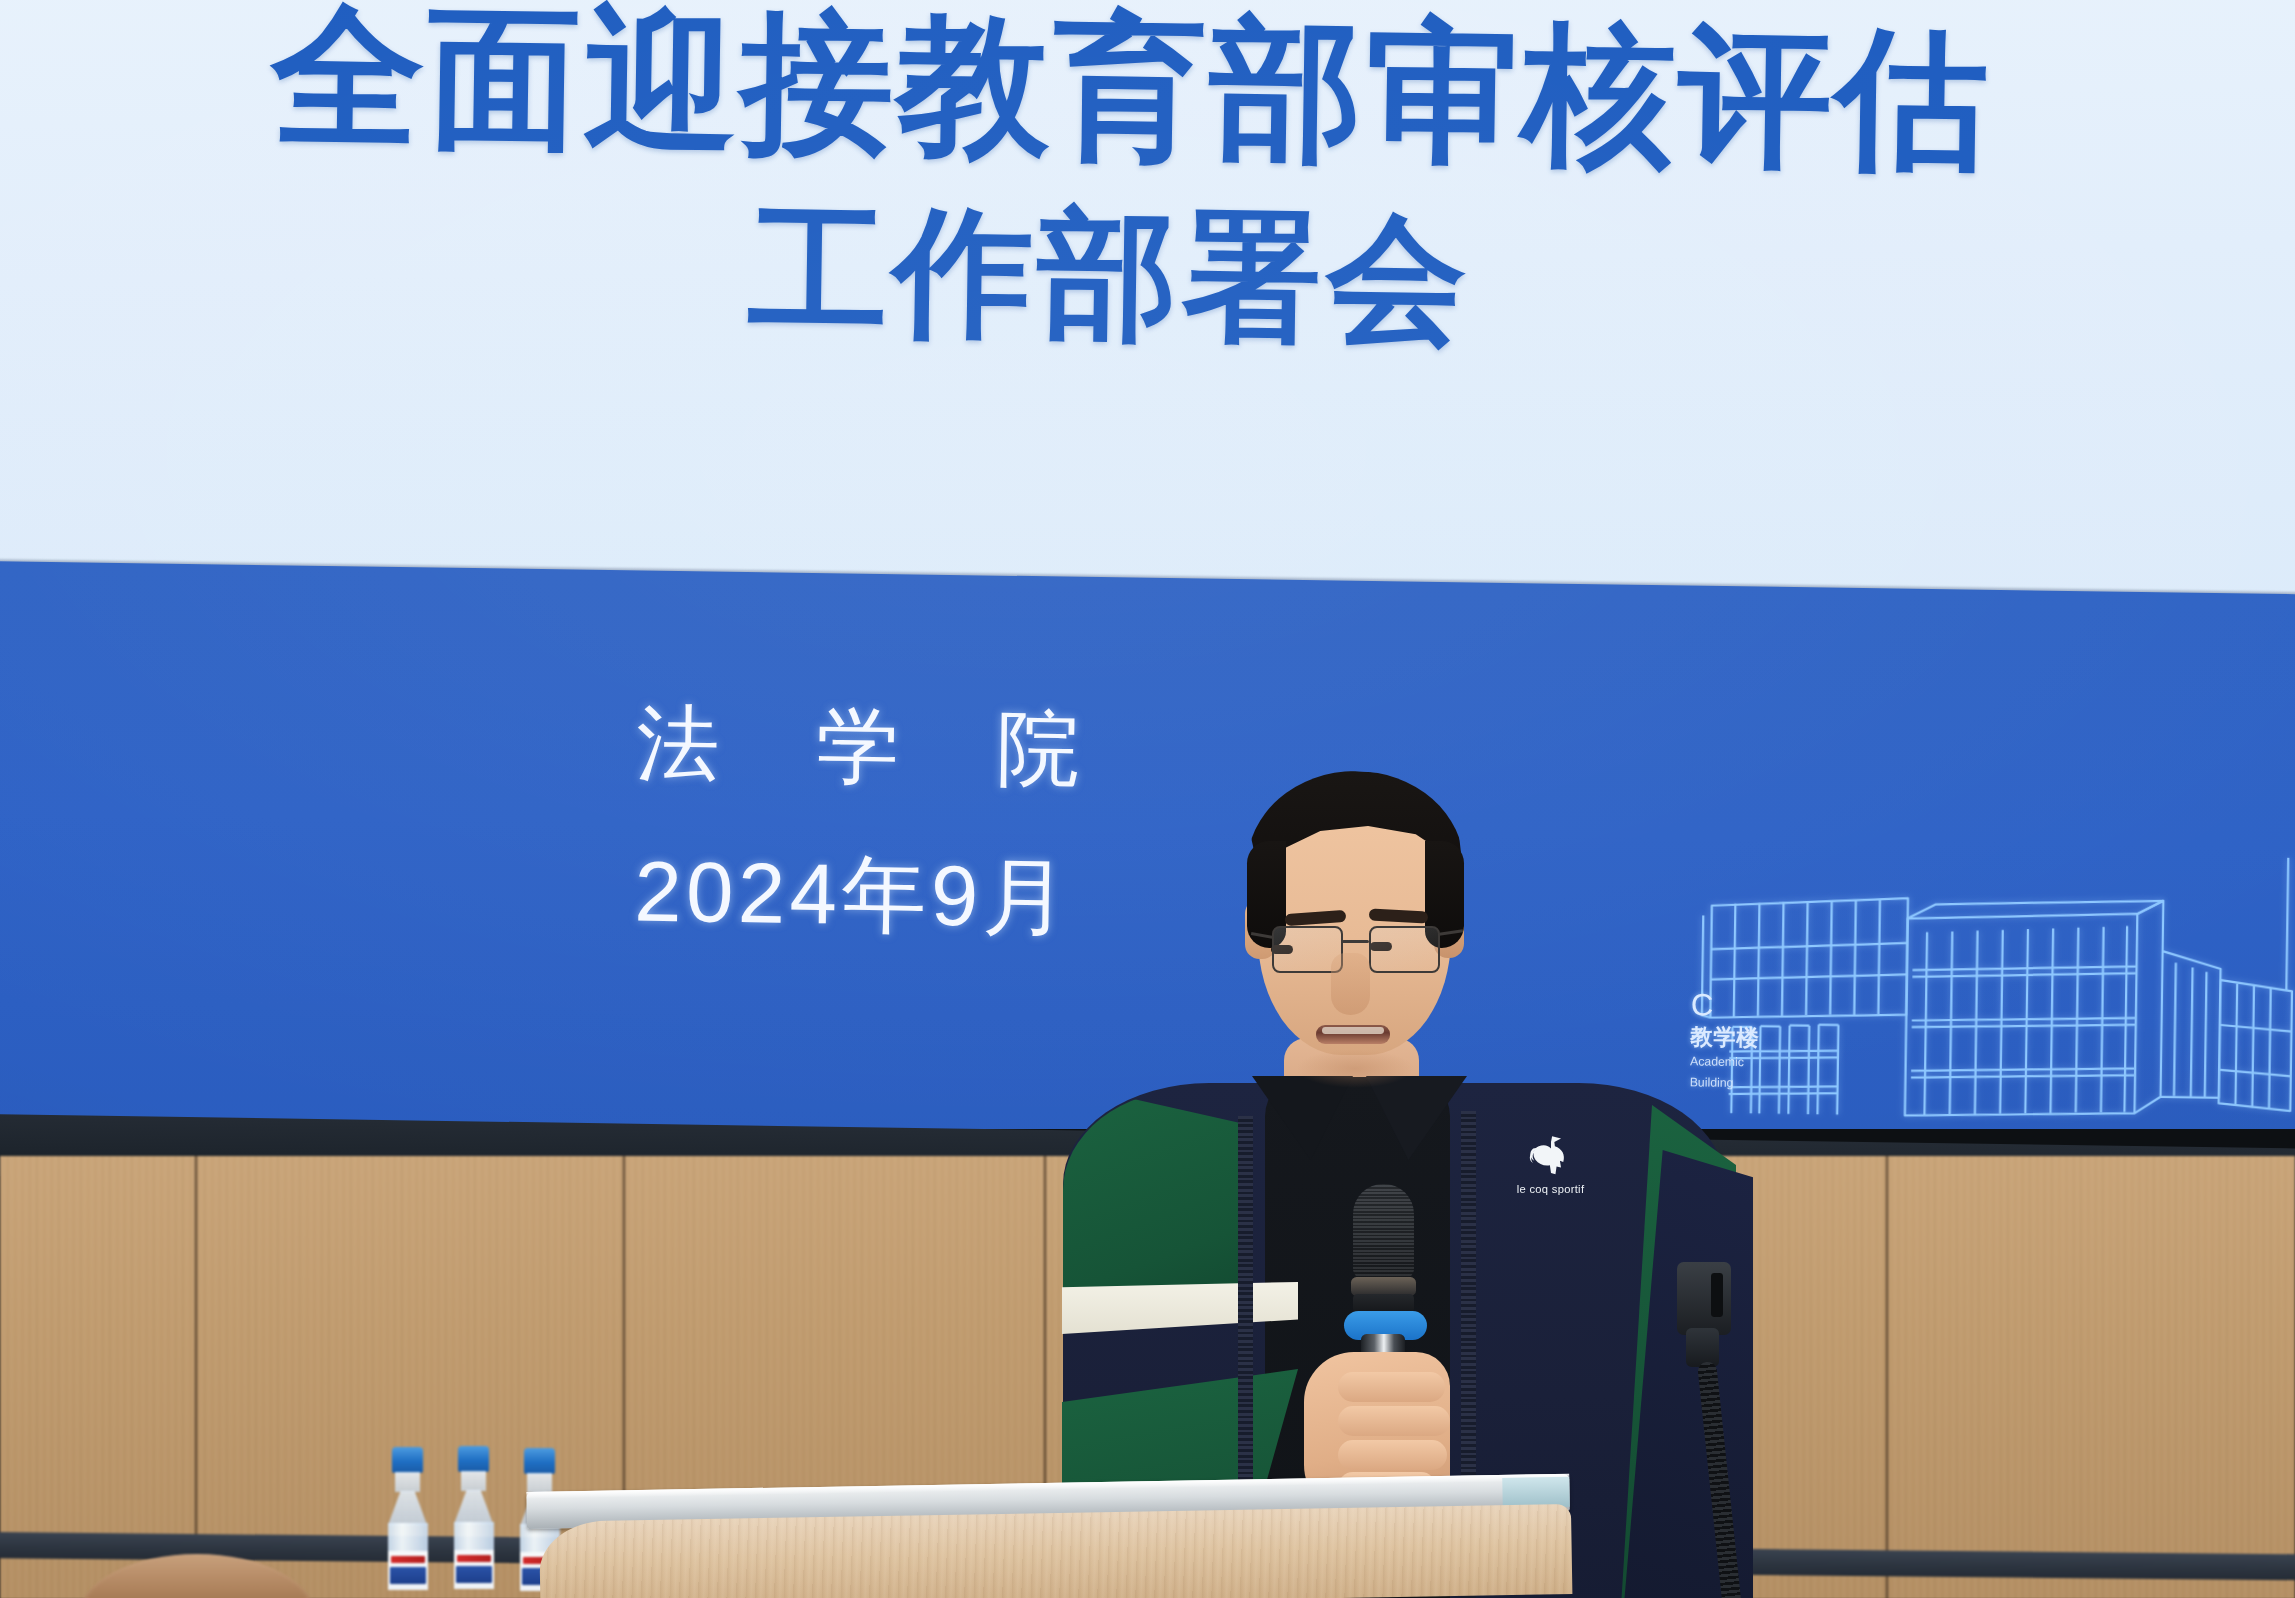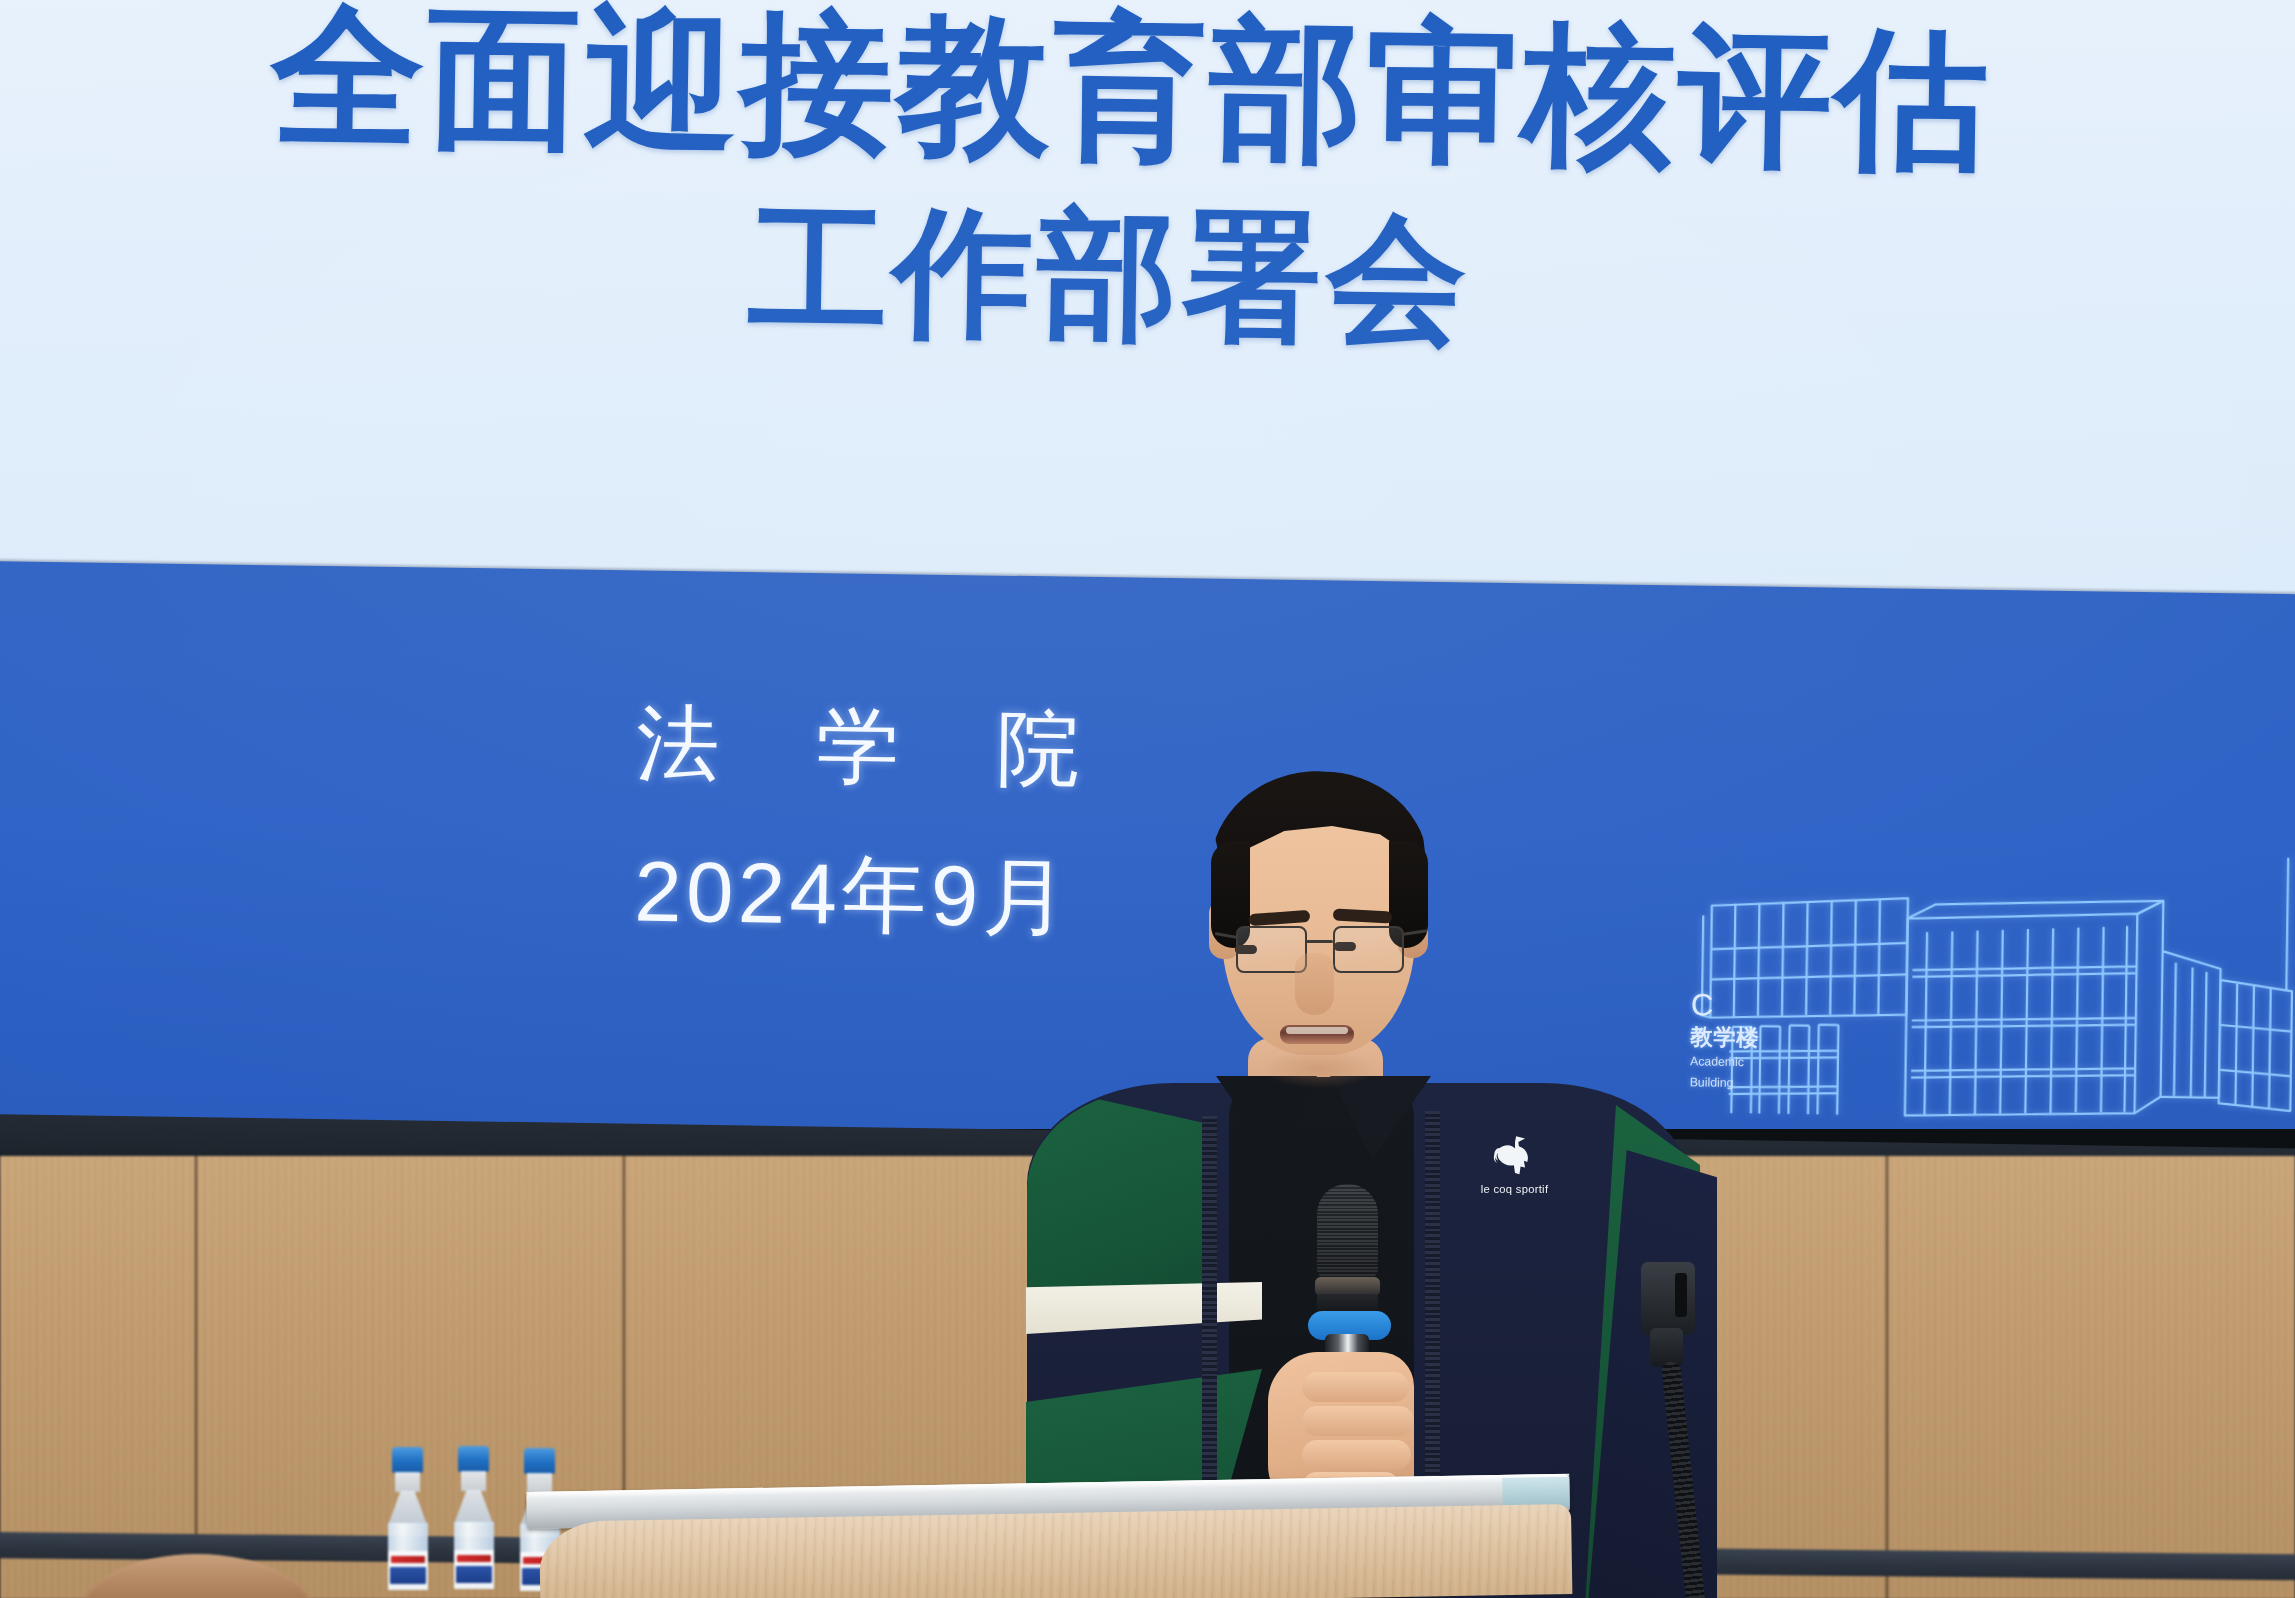--- a/index.html
+++ b/index.html
@@ -215,21 +215,21 @@
   }
   .podium-face .grain{
     position:absolute; inset:0;
     background:repeating-linear-gradient(93deg,
       rgba(140,105,70,.10) 0px, rgba(140,105,70,0) 2.8px,
       rgba(255,240,220,.10) 5.6px, rgba(140,105,70,0) 9.5px);
     border-radius:inherit;
   }
 
   
-  .person{ position:absolute; left:993px; top:690px; width:740px; height:909px; }
+  .person{ position:absolute; left:1029px; top:690px; width:740px; height:909px; }
 
   .neck-skin{
     position:absolute; left:255px; top:348px; width:135px; height:107px;
     background:linear-gradient(180deg,#e3b694,#cf9d79);
     border-radius:22.4px;
   }
 
   
   .torso{
     position:absolute; left:34px; top:393px; width:662px; height:522px;

